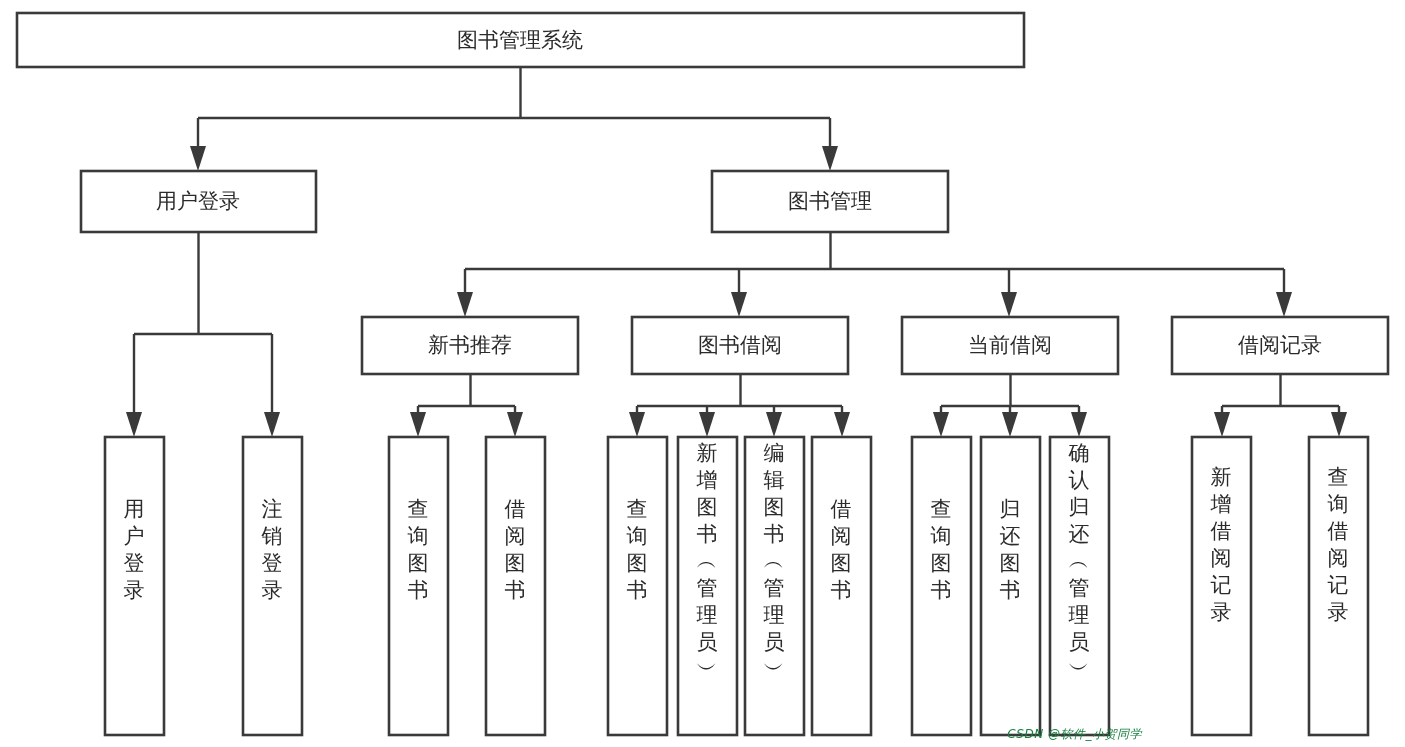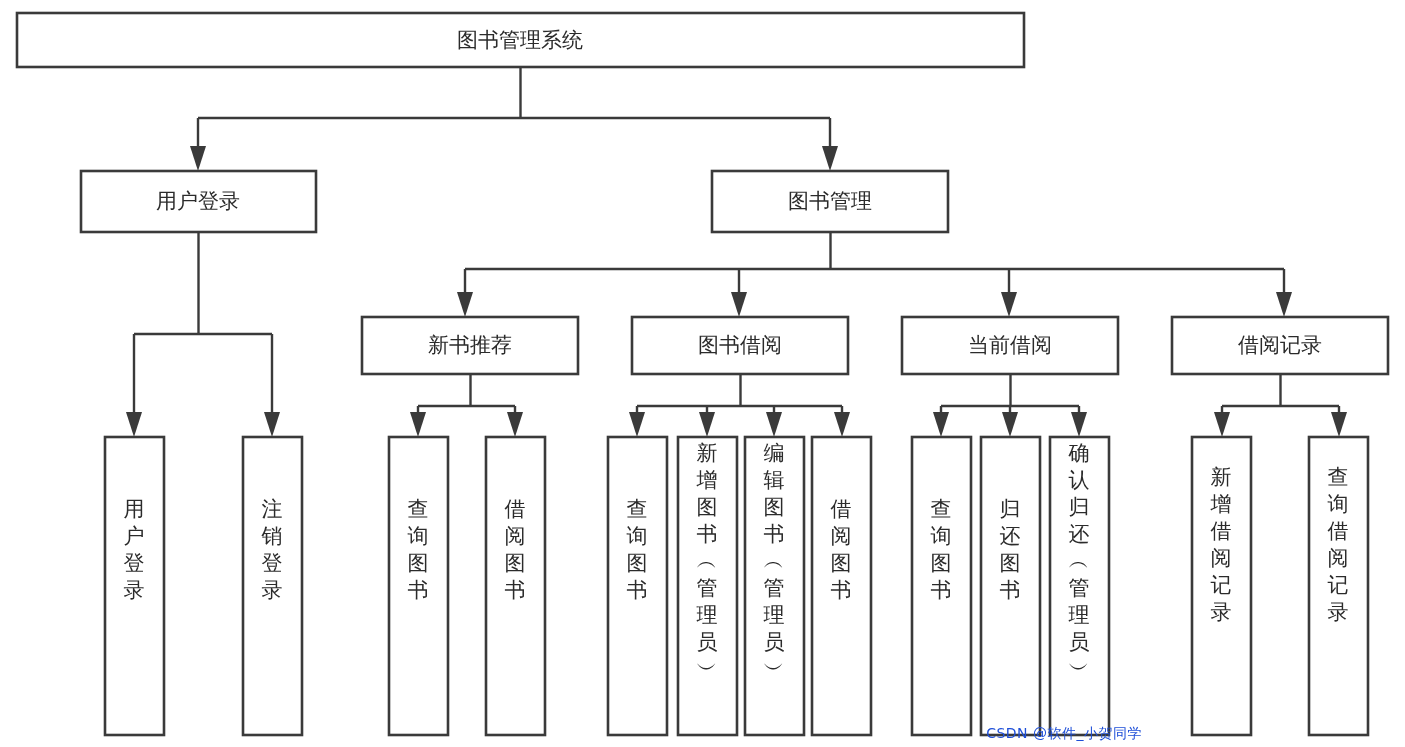--- a/index.html
+++ b/index.html
@@ -53,25 +53,26 @@
     font-family: "DejaVu Sans", "Liberation Sans", sans-serif;
     font-size: 21px;
     fill: #2b2b2b;
     text-anchor: middle;
   }
   .watermark {
     position: absolute;
     right: 8px;
     bottom: 4px;
     font-family: "DejaVu Sans", "Liberation Sans", sans-serif;
-    font-size: 14px;
-    color: #1d4ed8;
+    font-size: 12px;
+    color: #15803d;
     letter-spacing: 0.5px;
     white-space: nowrap;
     user-select: none;
+    font-style: italic;
   }
 </style>
 </head>
 <body>
 
 <div id="diagram-root">
 
   <svg id="tree-svg" viewBox="0 0 1405 747" xmlns="http://www.w3.org/2000/svg">
 
     <g>

